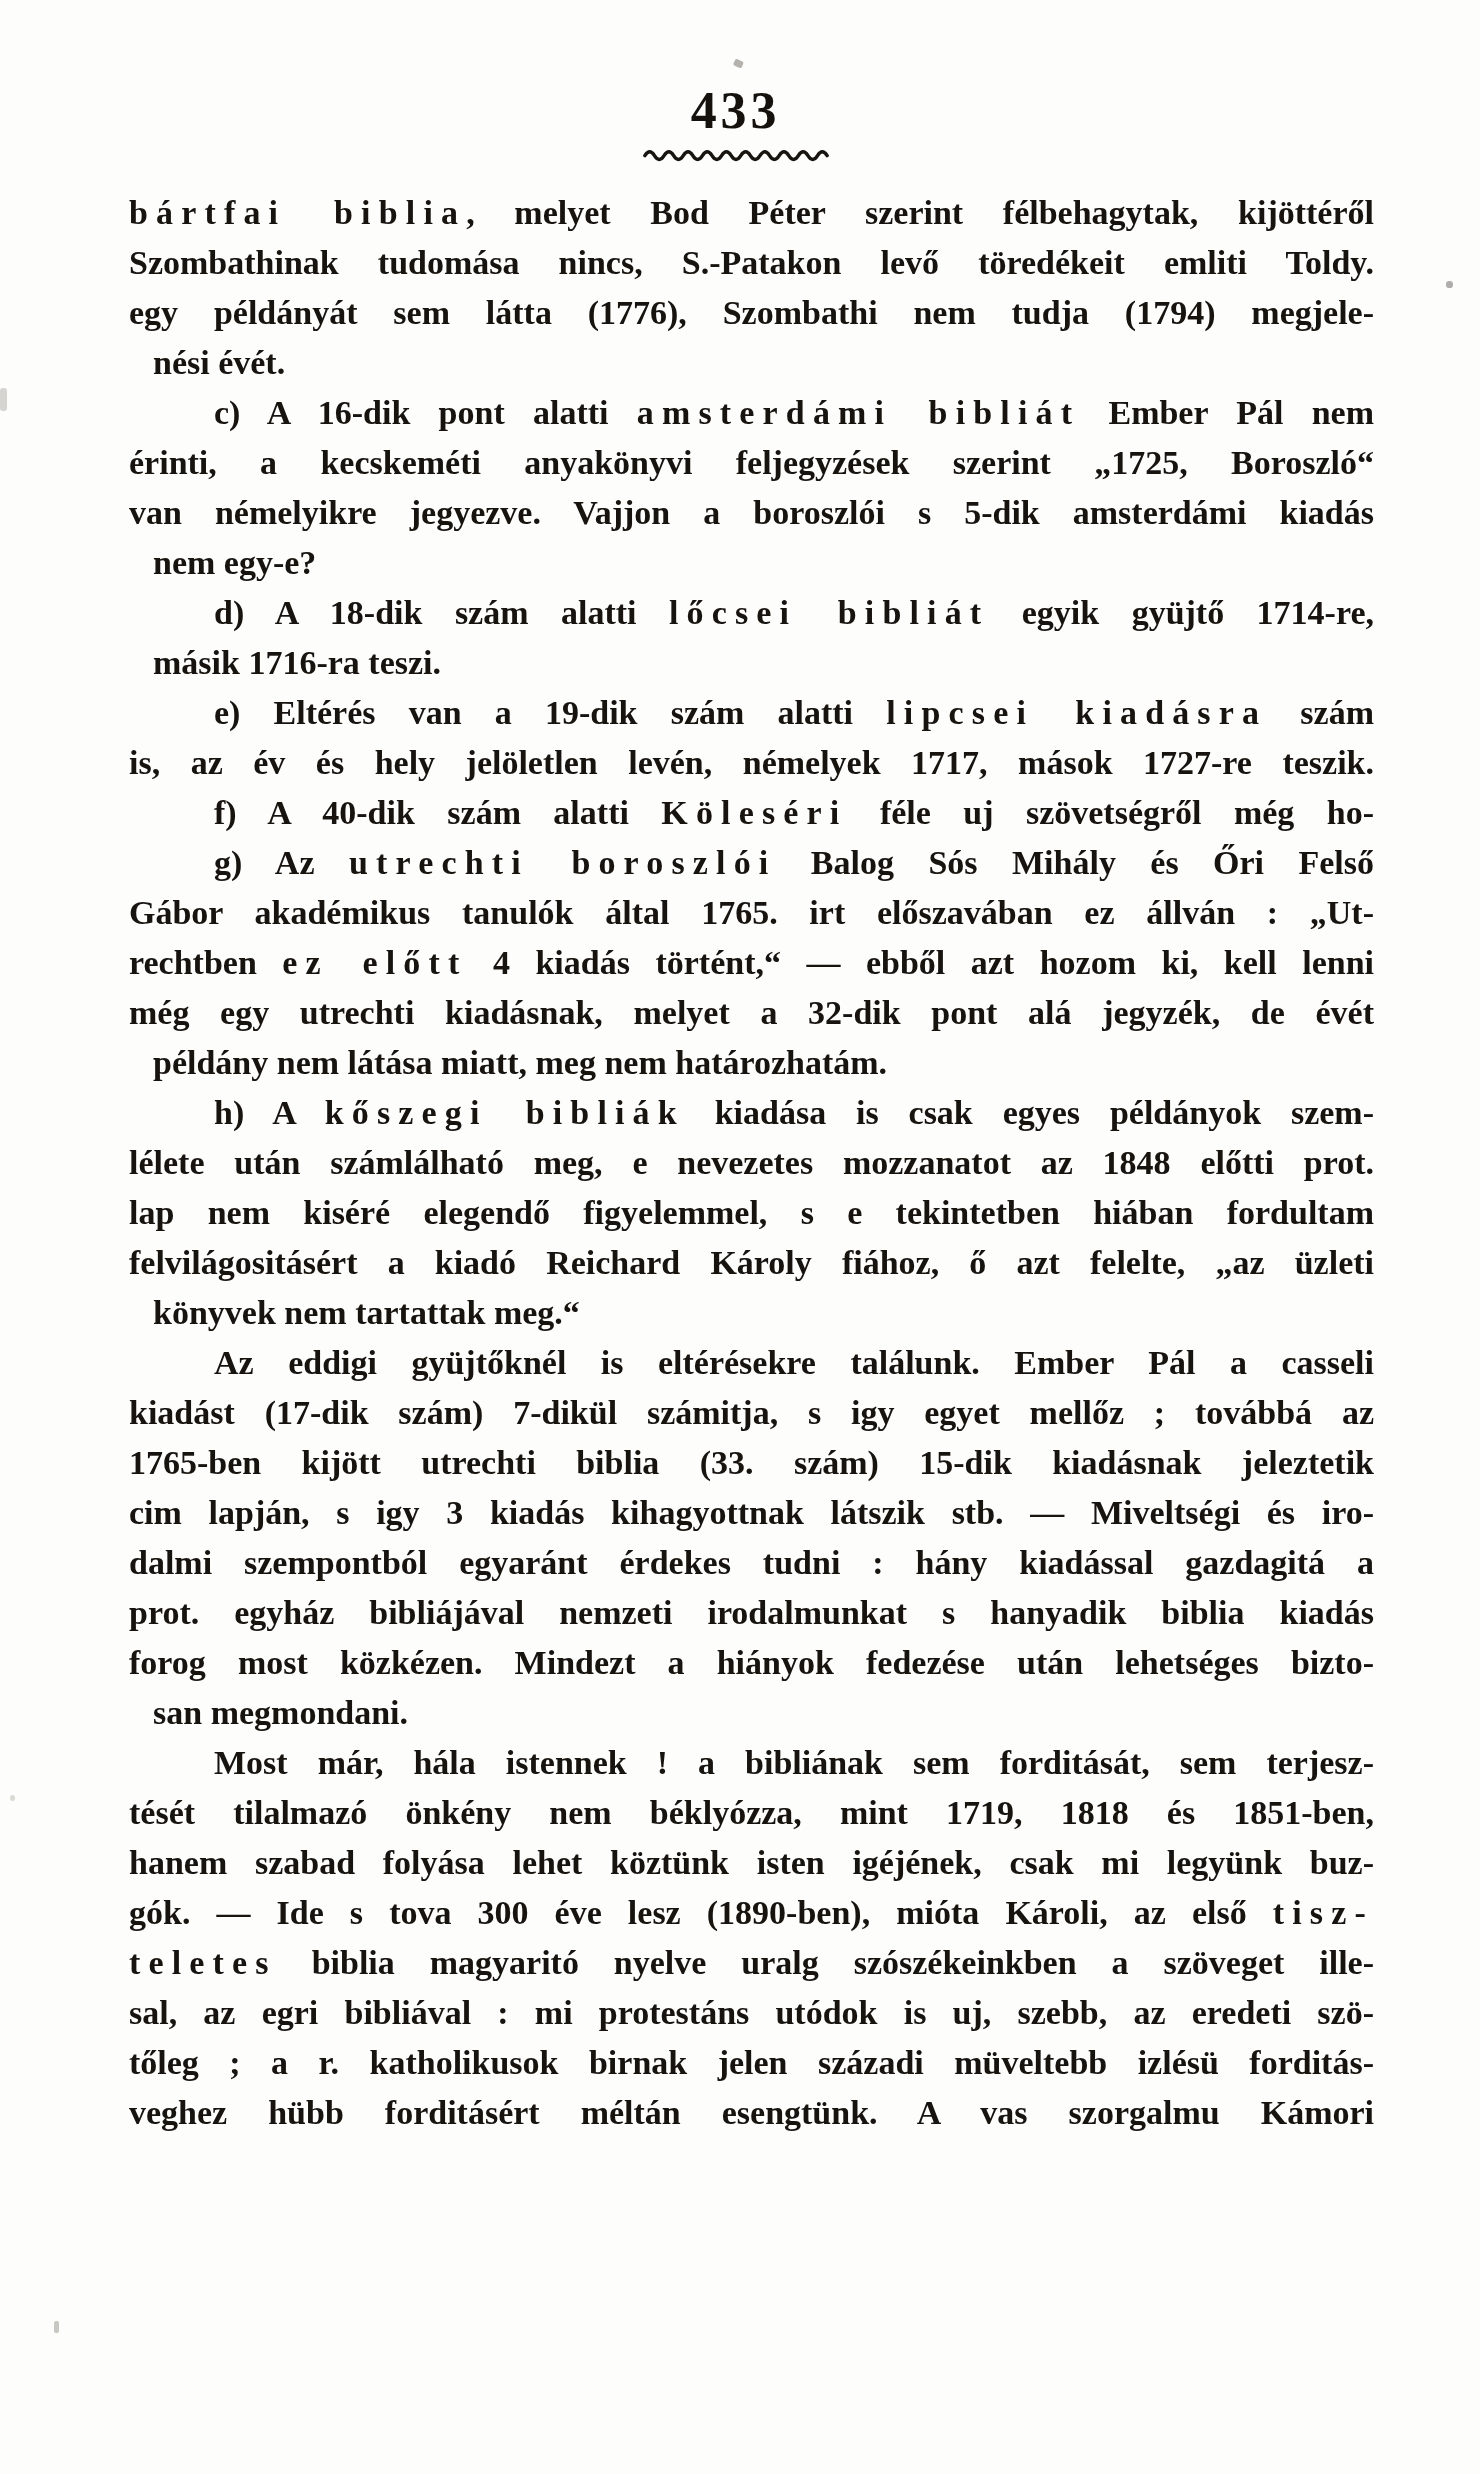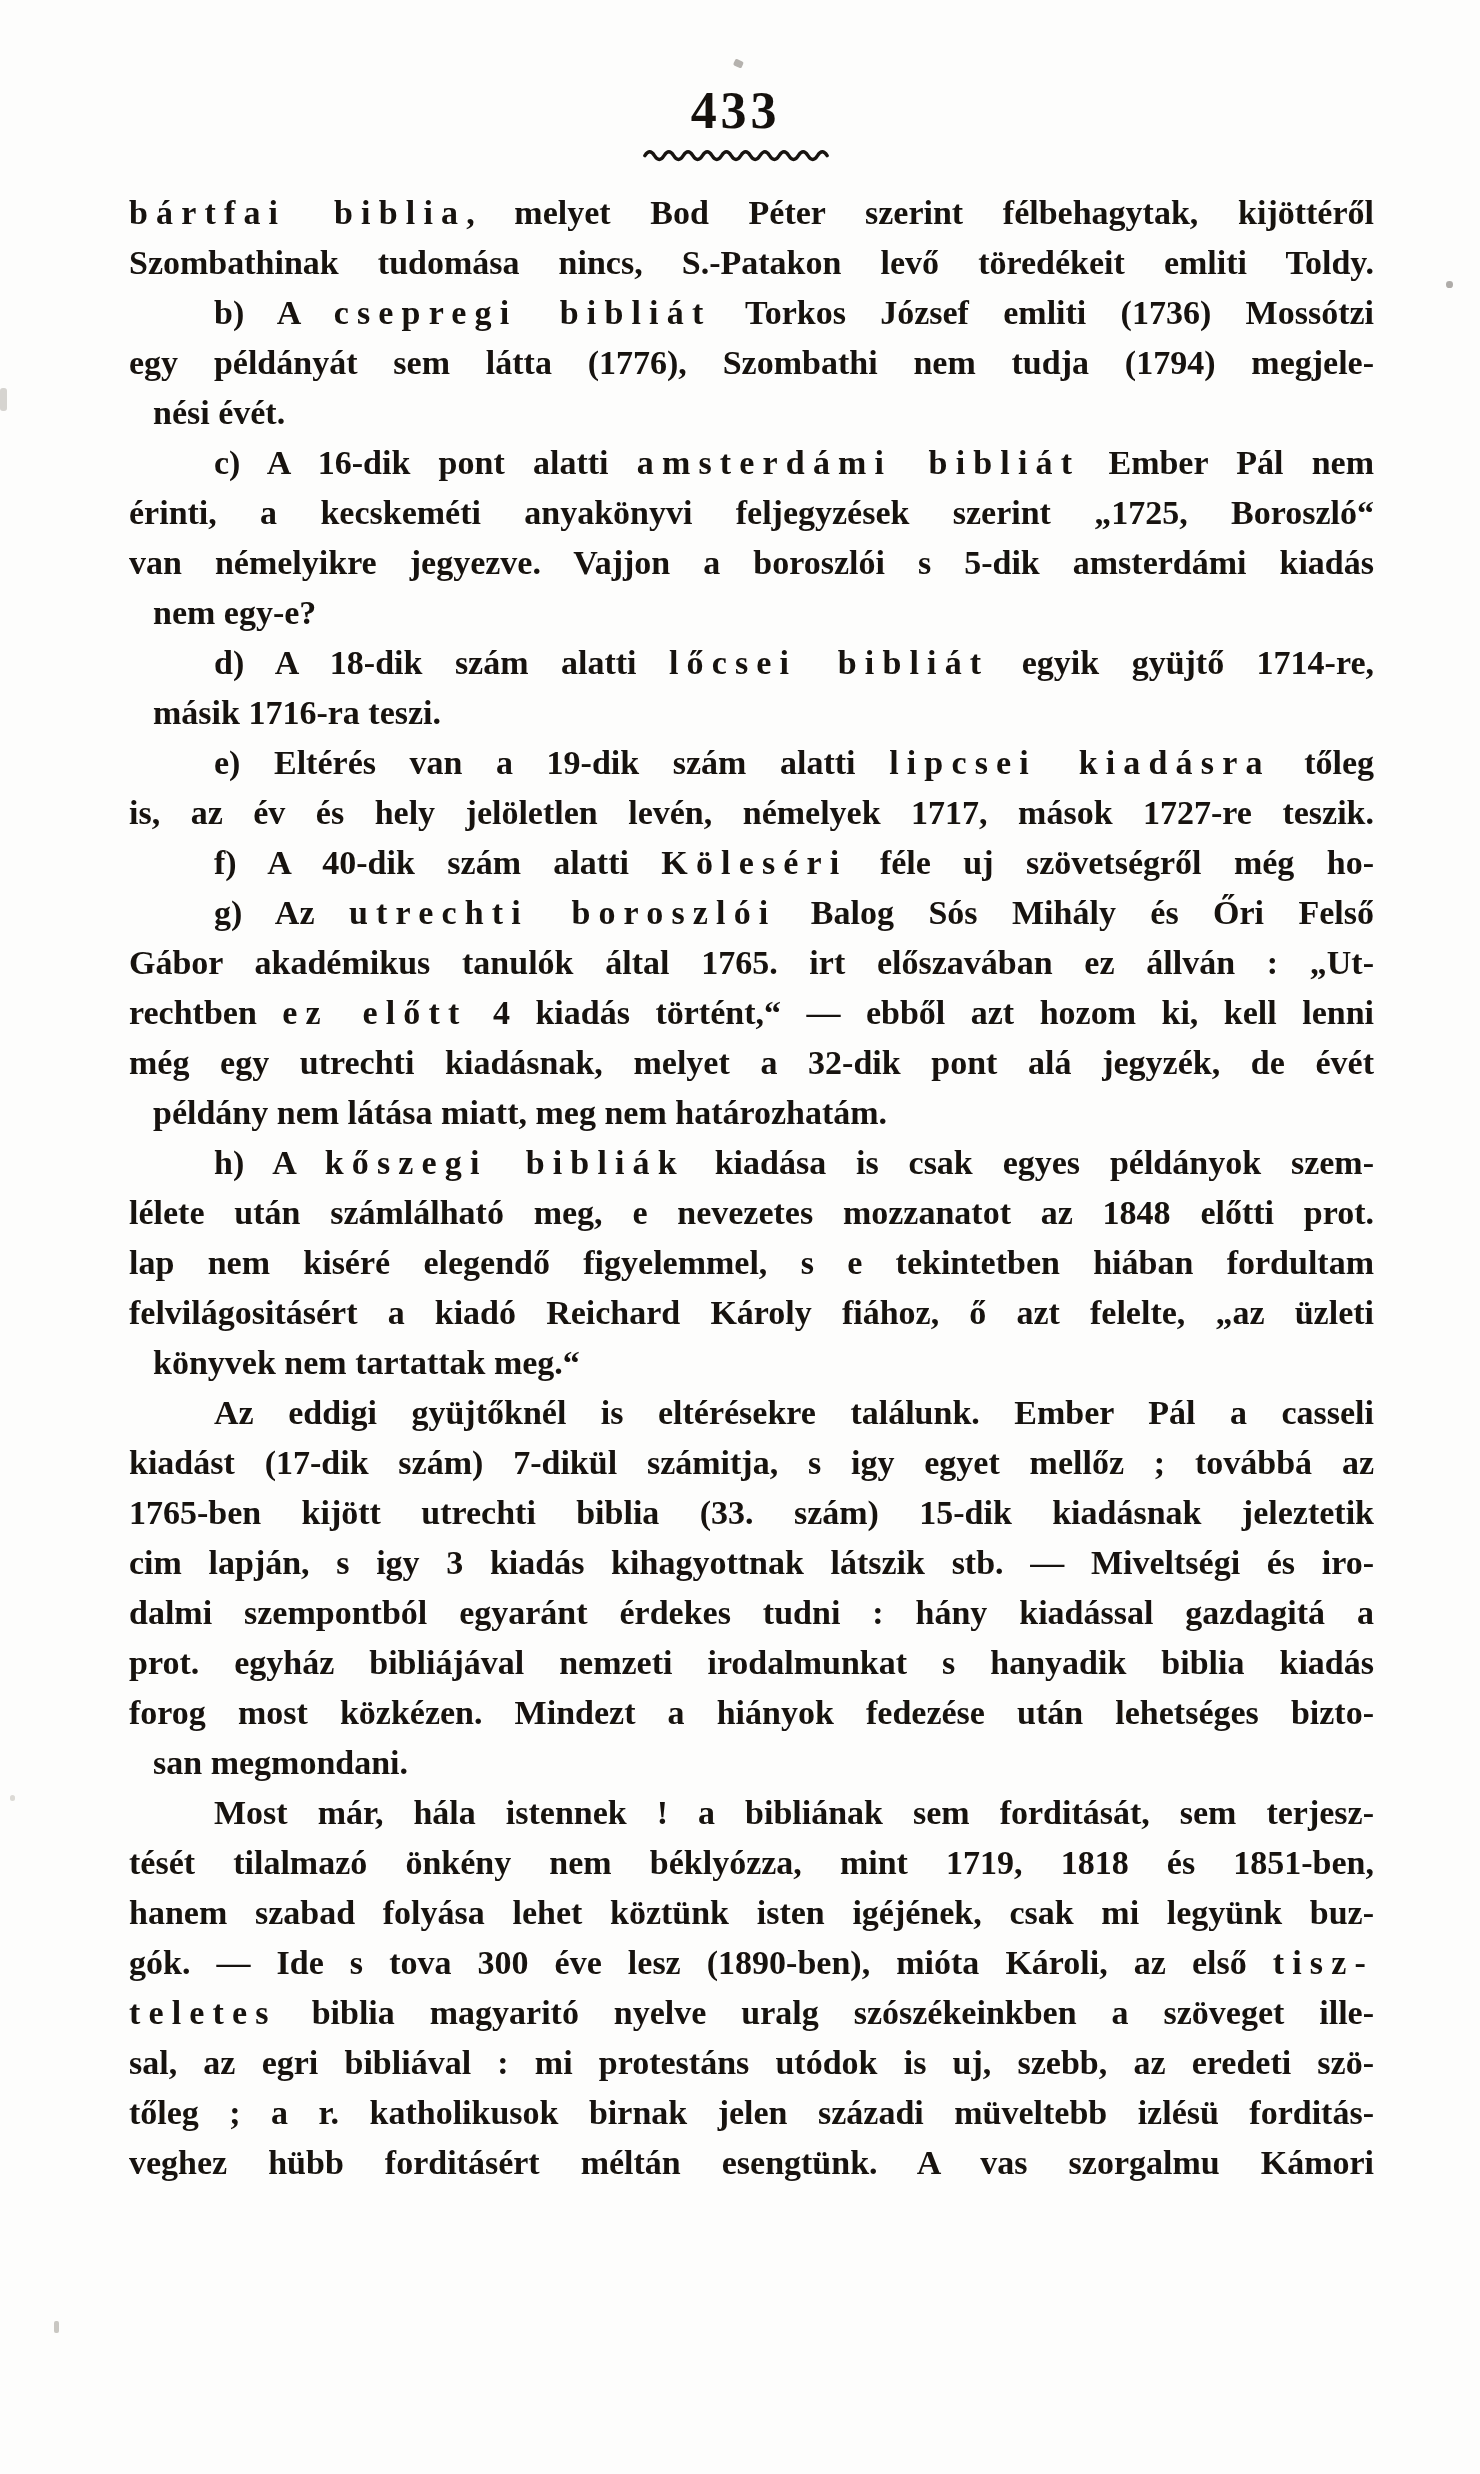--- a/index.html
+++ b/index.html
@@ -51,30 +51,29 @@
   <div class="heading">
     <div class="pagenum">433</div>
     <svg class="wavy" width="188" height="17.3" viewBox="0 0 196 18" aria-hidden="true">
       <path d="M3,9 Q8,1 13,9 Q18,17 23,9 Q28,1 33,9 Q38,17 43,9 Q48,1 53,9 Q58,17 63,9 Q68,1 73,9 Q78,17 83,9 Q88,1 93,9 Q98,17 103,9 Q108,1 113,9 Q118,17 123,9 Q128,1 133,9 Q138,17 143,9 Q148,1 153,9 Q158,17 163,9 Q168,1 173,9 Q178,17 183,9 Q188,1 193,9" fill="none" stroke="#181410" stroke-width="3.6" stroke-linecap="round"></path>
     </svg>
   </div>
 
   <div class="textbody" id="textbody">
       <div class="line"><span class="spaced">bártfai biblia</span><span class="">, melyet Bod Péter szerint félbehagytak, kijöttéről</span></div>
       <div class="line"><span class="">Szombathinak tudomása nincs, S.-Patakon levő töredékeit emliti Toldy.</span></div>
-      <div class="line indent"><span class="">b) A </span><span class="spaced">csepregi bibliát</span><span class=""> Torkos József emliti (1736) Mossótzi</span></div>
       <div class="line"><span class="">egy példányát sem látta (1776), Szombathi nem tudja (1794) megjele-</span></div>
       <div class="line nofill"><span class="">nési évét.</span></div>
       <div class="line indent"><span class="">c) A 16-dik pont alatti </span><span class="spaced">amsterdámi bibliát</span><span class=""> Ember Pál nem</span></div>
       <div class="line"><span class="">érinti, a kecskeméti anyakönyvi feljegyzések szerint „1725, Boroszló“</span></div>
       <div class="line"><span class="">van némelyikre jegyezve. Vajjon a boroszlói s 5-dik amsterdámi kiadás</span></div>
       <div class="line nofill"><span class="">nem egy-e?</span></div>
       <div class="line indent"><span class="">d) A 18-dik szám alatti </span><span class="spaced">lőcsei bibliát</span><span class=""> egyik gyüjtő 1714-re,</span></div>
       <div class="line nofill"><span class="">másik 1716-ra teszi.</span></div>
-      <div class="line indent"><span class="">e) Eltérés van a 19-dik szám alatti </span><span class="spaced">lipcsei kiadásra</span><span class=""> tőleg</span></div>
+      <div class="line indent"><span class="">e) Eltérés van a 19-dik szám alatti </span><span class="spaced">lipcsei kiadásra</span><span class=""> szám</span></div>
       <div class="line"><span class="">is, az év és hely jelöletlen levén, némelyek 1717, mások 1727-re teszik.</span></div>
       <div class="line indent"><span class="">f) A 40-dik szám alatti </span><span class="spaced">Köleséri</span><span class=""> féle uj szövetségről még ho-</span></div>
       <div class="line indent"><span class="">g) Az </span><span class="spaced">utrechti boroszlói</span><span class=""> Balog Sós Mihály és Őri Felső</span></div>
       <div class="line"><span class="">Gábor akadémikus tanulók által 1765. irt előszavában ez állván : „Ut-</span></div>
       <div class="line"><span class="">rechtben </span><span class="spaced">ez előtt</span><span class=""> 4 kiadás történt,“ — ebből azt hozom ki, kell lenni</span></div>
       <div class="line"><span class="">még egy utrechti kiadásnak, melyet a 32-dik pont alá jegyzék, de évét</span></div>
       <div class="line nofill"><span class="">példány nem látása miatt, meg nem határozhatám.</span></div>
       <div class="line indent"><span class="">h) A </span><span class="spaced">kőszegi bibliák</span><span class=""> kiadása is csak egyes példányok szem-</span></div>
       <div class="line"><span class="">lélete után számlálható meg, e nevezetes mozzanatot az 1848 előtti prot.</span></div>
       <div class="line"><span class="">lap nem kiséré elegendő figyelemmel, s e tekintetben hiában fordultam</span></div>

